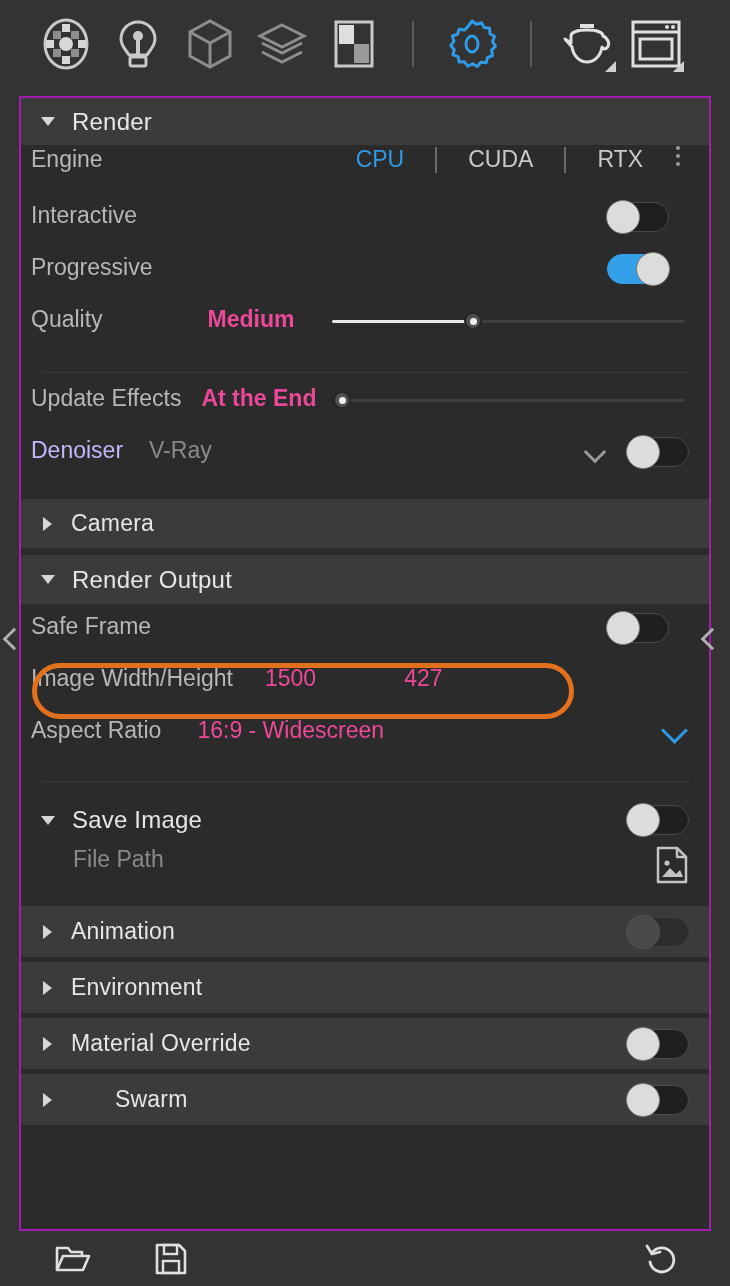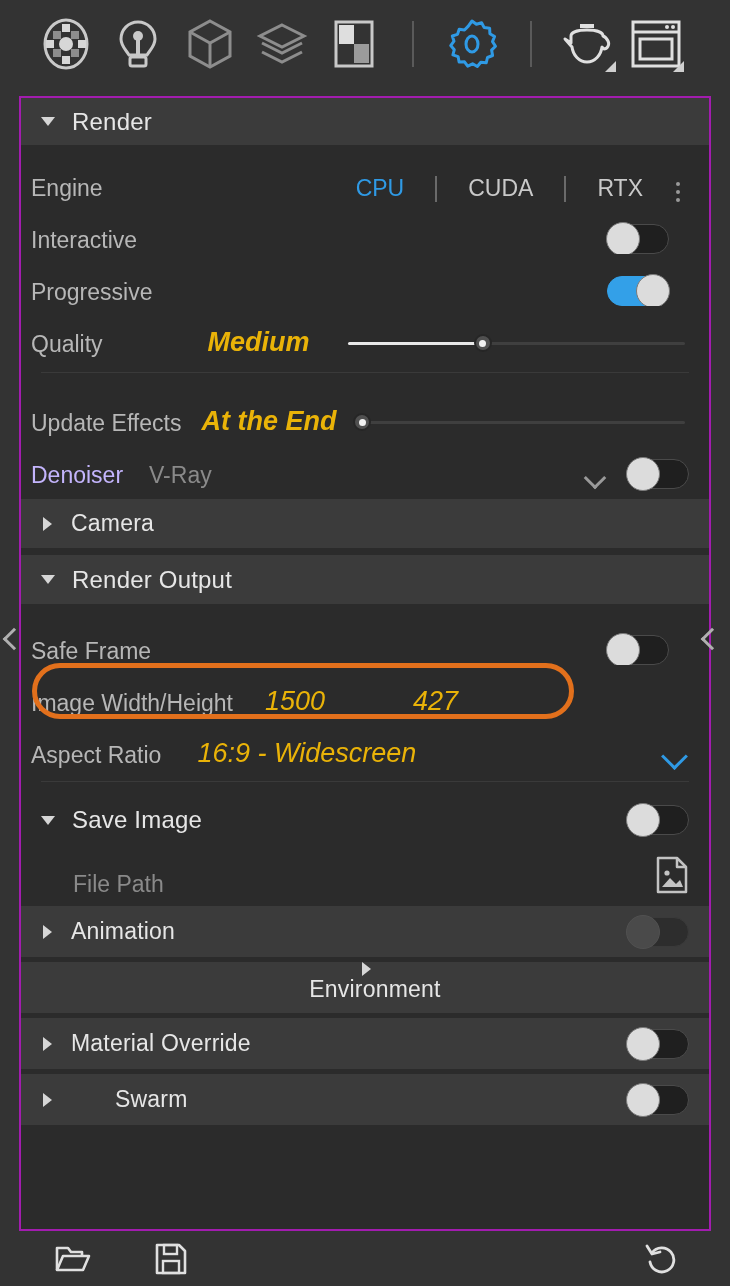--- a/index.html
+++ b/index.html
@@ -61,30 +61,30 @@
     border-bottom:7px solid transparent;
     border-left:9px solid #d6d6d6;
     margin-right:19px;margin-left:2px;
   }
   .section-title{
     color:#e6e6e6;font-size:24px;letter-spacing:0.2px;
   }
   .section-sub .section-title{font-size:23px;}
 
   .row{
-    height:52px;display:flex;align-items:flex-end;
+    height:52px;display:flex;align-items:flex-start;
     padding:0 20px 0 10px;box-sizing:border-box;
     position:relative;background:#2b2b2b;
   }
   .row-label{
     color:#b7b7b7;font-size:23px;flex:0 0 auto;
   }
   .row-label.dim{color:#c4b5fd;}
   .spacer{flex:1 1 auto;}
-  .val-blue{color:#eab308;font-size:27px;font-weight:bold;font-style:italic;}
+  .val-blue{color:#ec4899;font-size:23px;font-weight:bold;}
   .val-blue.reg{font-weight:normal;}
   .val-dim{color:#8a8a8a;font-size:23px;}
 
   
   .engine-opts{display:flex;align-items:center;gap:15px;}
   .engine-opt{font-size:23px;color:#c9c9c9;padding:0 16px;}
   .engine-opt.active{color:#2f9ae5;}
   .vbar{width:2px;height:26px;background:#6a6a6a;}
   .kebab{
     width:22px;display:flex;flex-direction:column;align-items:center;
@@ -404,21 +404,21 @@
     <div class="section-head section-sub" style="height:52px;">
       <span class="tri-right"></span>
       <span class="section-title">Animation</span>
       <span class="spacer"></span>
       <span class="toggle disabled" style="margin-right:20px;">
           <span class="knob"></span>
         </span>
     </div>
     <div style="height:4px;background:#2b2b2b;"></div>
 
-    <div class="section-head section-sub" style="height:52px;flex-direction:column;">
+    <div class="section-head section-sub" style="height:52px;">
       <span class="tri-right"></span>
       <span class="section-title">Environment</span>
     </div>
     <div style="height:4px;background:#2b2b2b;"></div>
 
     <div class="section-head section-sub" style="height:52px;">
       <span class="tri-right"></span>
       <span class="section-title">Material Override</span>
       <span class="spacer"></span>
       <span class="toggle" style="margin-right:20px;">

